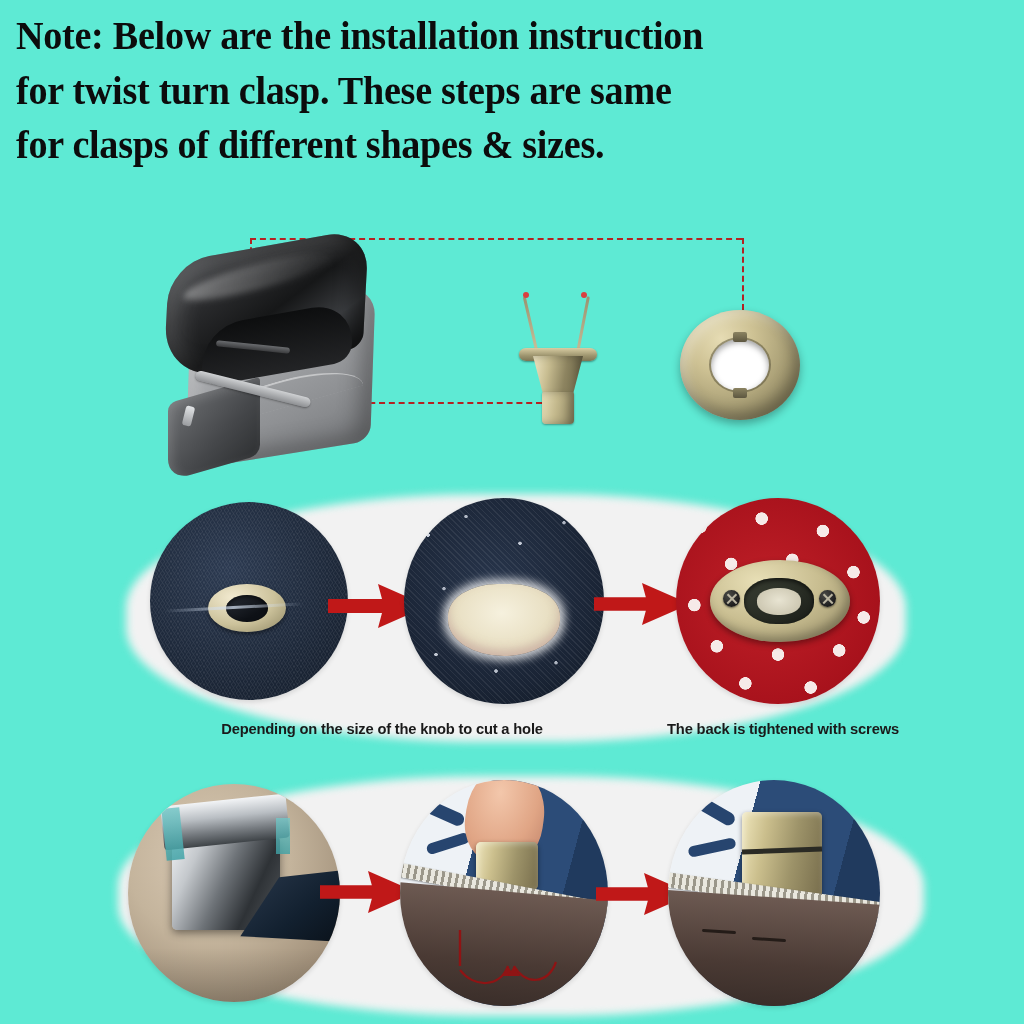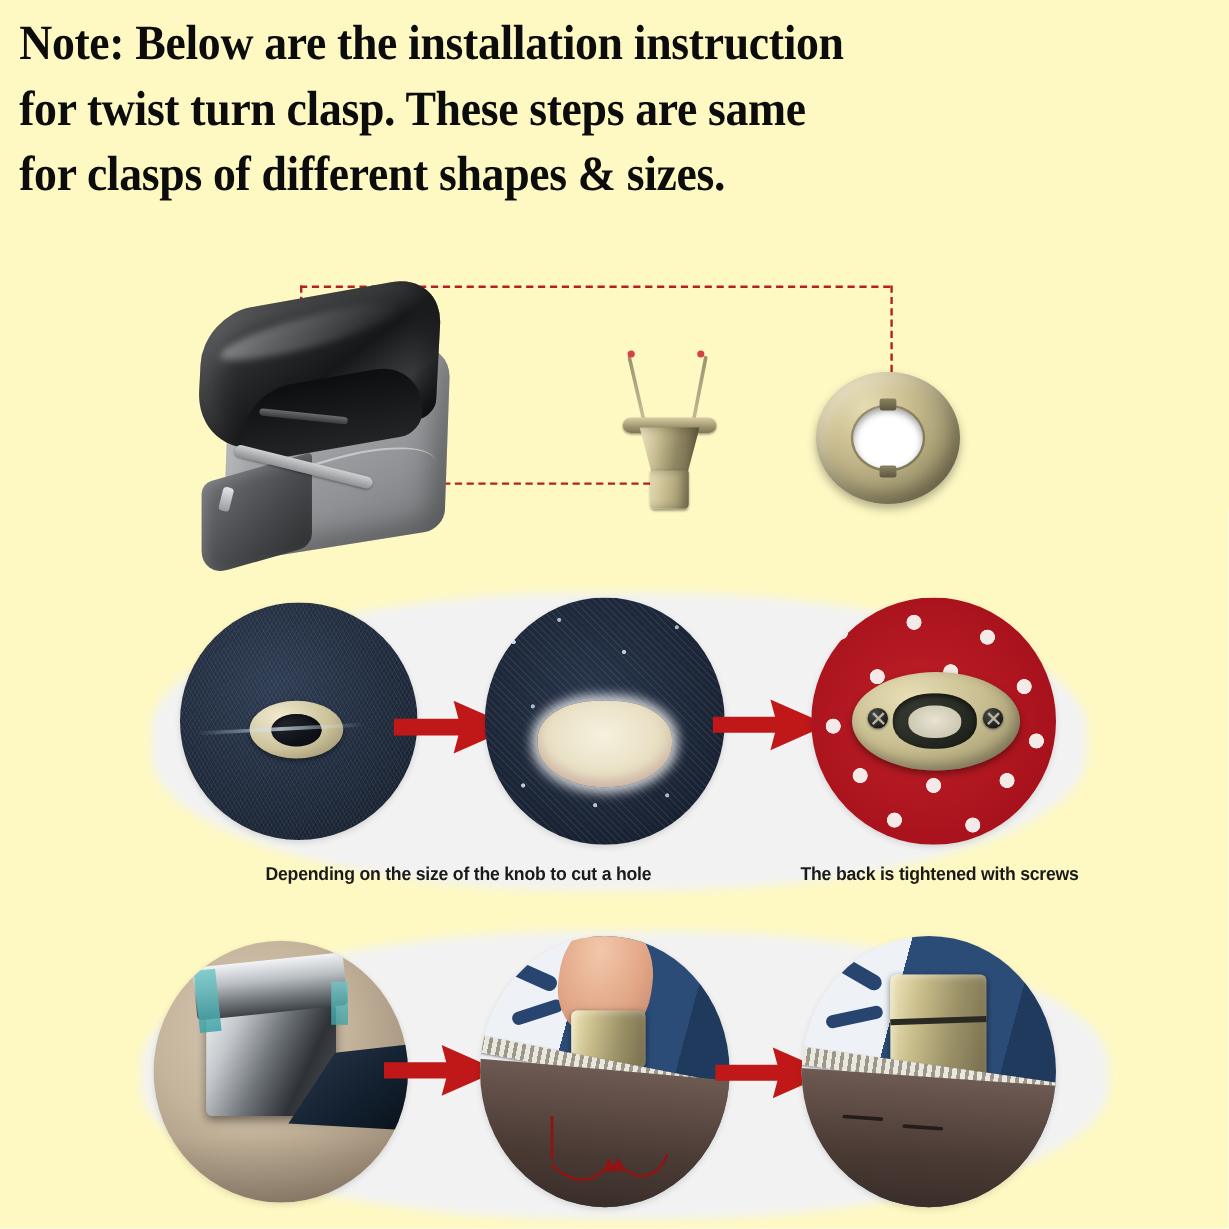--- a/index.html
+++ b/index.html
@@ -1,19 +1,19 @@
 <!DOCTYPE html>
 <html><head>
 <meta charset="utf-8">
 <style>
   * { margin:0; padding:0; box-sizing:border-box; }
   html,body { width:1024px; height:1024px; background:#ffffff; }
   body { font-family:"Liberation Sans", sans-serif; overflow:hidden; }
 
-  #page { position:relative; width:1024px; height:1024px; background:#fef9c3; }
+  #page { position:relative; width:1024px; height:1024px; background:#5eead4; }
 
   
   .note-block {
     position:absolute; left:16px; top:8px; width:1000px;
     font-family:"Liberation Serif", serif;
     font-weight:bold; color:#0c0c0c;
     font-size:41px; line-height:1.33;
     letter-spacing:-0.3px;
     transform:scaleX(0.93); transform-origin:left top;
   }

